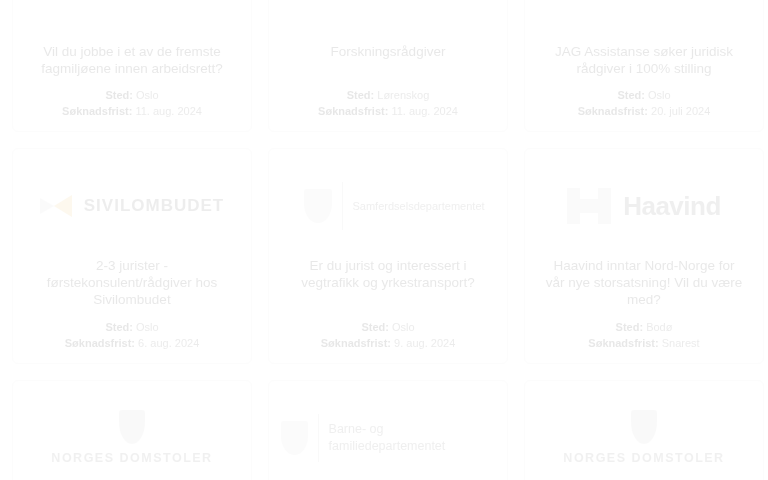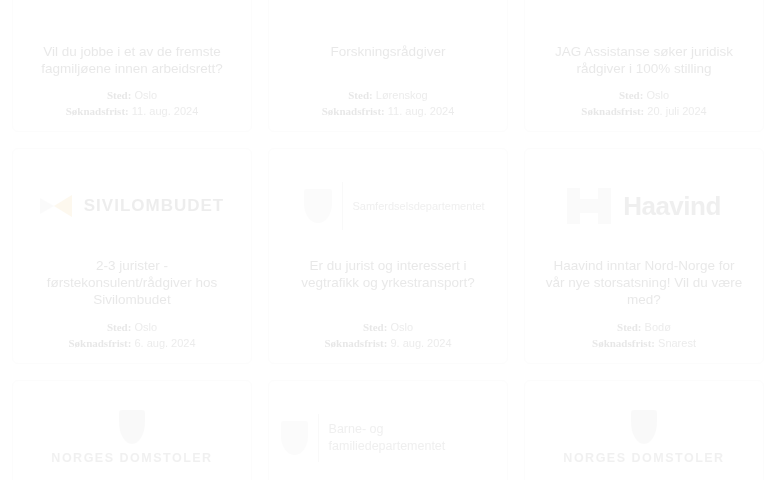--- a/index.html
+++ b/index.html
@@ -77,21 +77,20 @@
 
   .meta-line {
     font-size: 11px;
     line-height: 16px;
     color: #4a4a4a;
   }
 
   .meta-label {
     font-weight: bold;
     color: #1f1f1f;
-    font-family: Liberation Serif, serif;
   }
 
   
 
   .logo-sivilombudet {
     display: flex;
     align-items: center;
     gap: 10px;
   }
   .sivil-mark {

